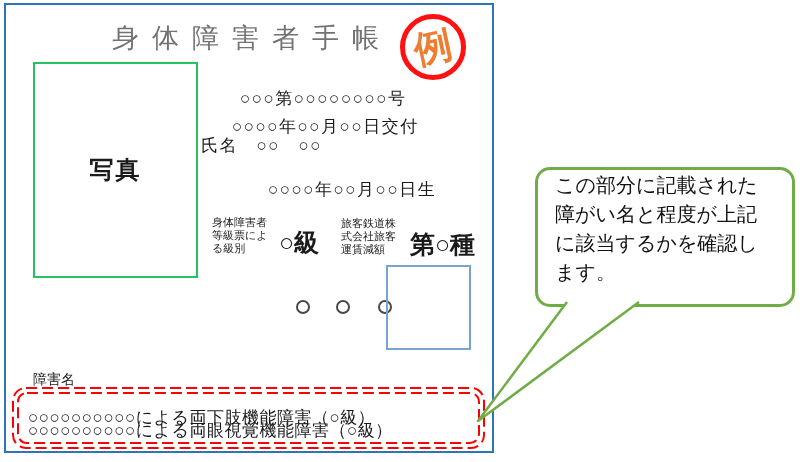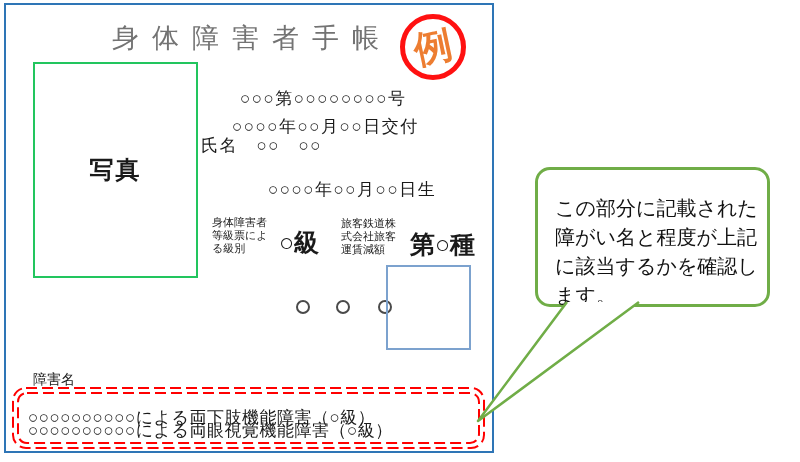--- a/index.html
+++ b/index.html
@@ -64,23 +64,23 @@
 
   .shapes-svg{left:0;top:0;width:800px;height:462px;pointer-events:none;}
 
   .disability-label{left:33px;top:371px;font-size:14px;}
   .dis-line{font-size:17px;letter-spacing:0.5px;white-space:nowrap;}
   .dis-line1{left:28px;top:394px;margin-top:12px;}
   .dis-line2{left:28px;top:419px;}
 
   
   .callout{
-    left:535px;top:167px;width:235px;height:140px;
+    left:535px;top:167px;width:260px;height:140px;
     border:3px solid #70AD47;border-radius:15px;box-sizing:border-box;
-    background:#fff;padding:24px 0 0 17px;
+    background:#fff;padding:1px 0 0 17px;
     font-size:20px;line-height:29px;white-space:pre-line;color:#111;
   }
   .tail-svg{left:0;top:0;width:800px;height:462px;pointer-events:none;}
 </style>
 </head>
 <body>
 
 <div class="abs card"></div>
 
 <div class="abs card-title">身体障害者手帳</div>

